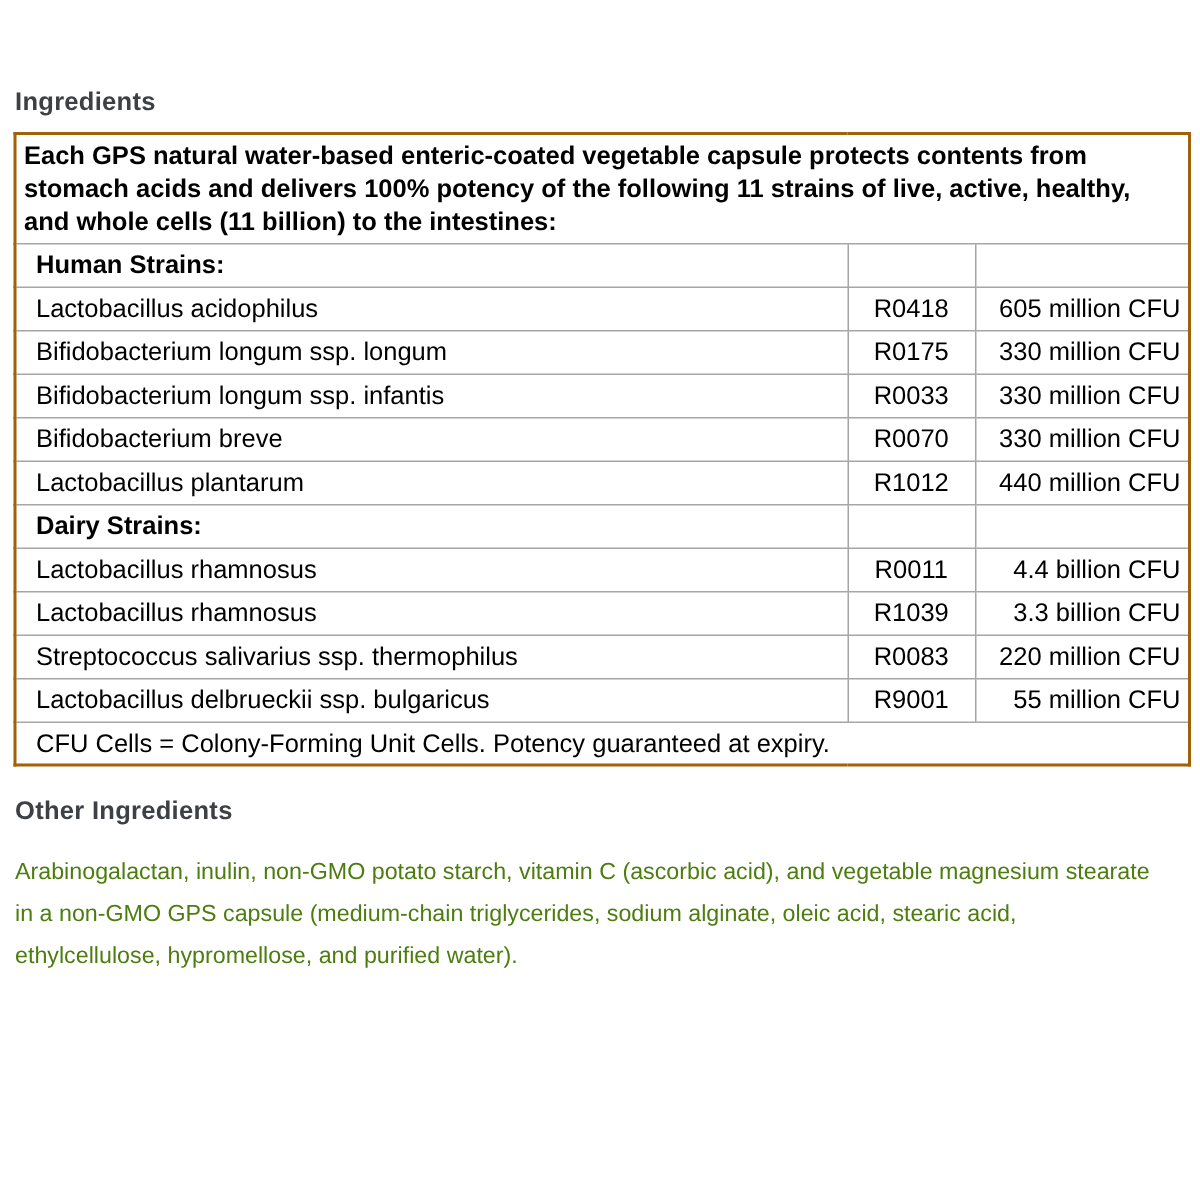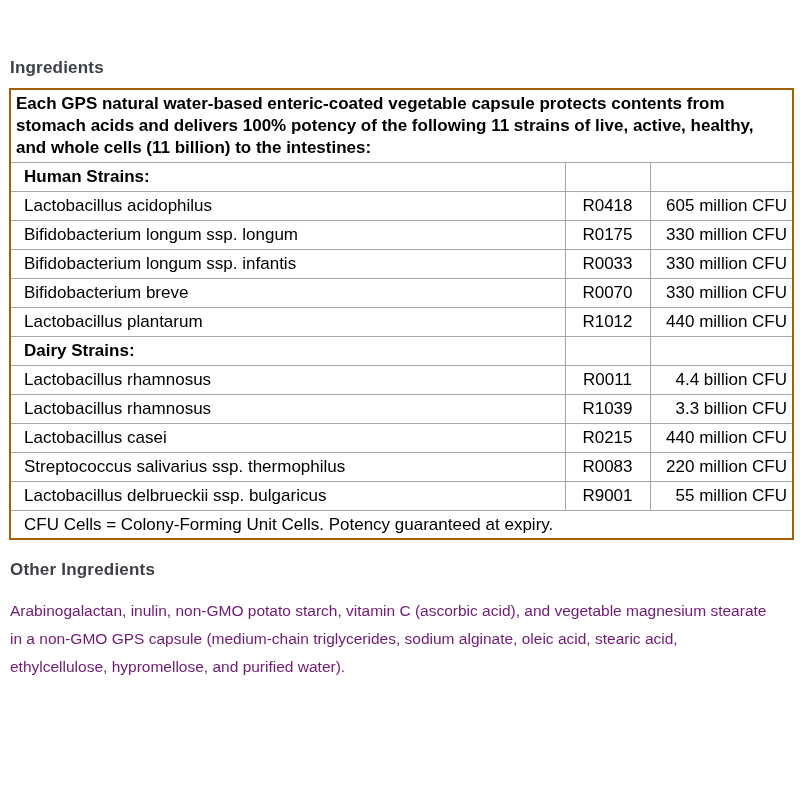--- a/index.html
+++ b/index.html
@@ -52,21 +52,21 @@
   td.name-cell { height: 24px; }
   td.code-cell { text-align: center; }
   td.amount-cell { text-align: right; padding-right: 5px !important; }
   td.footer-cell { height: 23px; border-radius: 14px; }
   .other-heading {
     margin-top: 20px;
   }
   .other-text {
     font-size: 15.5px;
     line-height: 28px;
-    color: #701a75;
+    color: #4d7c0f;
     max-width: 758px;
     margin-top: 17px;
     margin-left: 1px;
   }
 </style>
 </head>
 <body>
 
 <div class="page">
 
@@ -122,25 +122,20 @@
           <td class="name-cell">Lactobacillus rhamnosus</td>
           <td class="code-cell">R0011</td>
           <td class="amount-cell">4.4 billion CFU</td>
         </tr>
         <tr>
           <td class="name-cell">Lactobacillus rhamnosus</td>
           <td class="code-cell">R1039</td>
           <td class="amount-cell">3.3 billion CFU</td>
         </tr>
         <tr>
-          <td class="name-cell">Lactobacillus casei</td>
-          <td class="code-cell">R0215</td>
-          <td class="amount-cell">440 million CFU</td>
-        </tr>
-        <tr>
           <td class="name-cell">Streptococcus salivarius ssp. thermophilus</td>
           <td class="code-cell">R0083</td>
           <td class="amount-cell">220 million CFU</td>
         </tr>
         <tr>
           <td class="name-cell">Lactobacillus delbrueckii ssp. bulgaricus</td>
           <td class="code-cell">R9001</td>
           <td class="amount-cell">55 million CFU</td>
         </tr>
         <tr>

